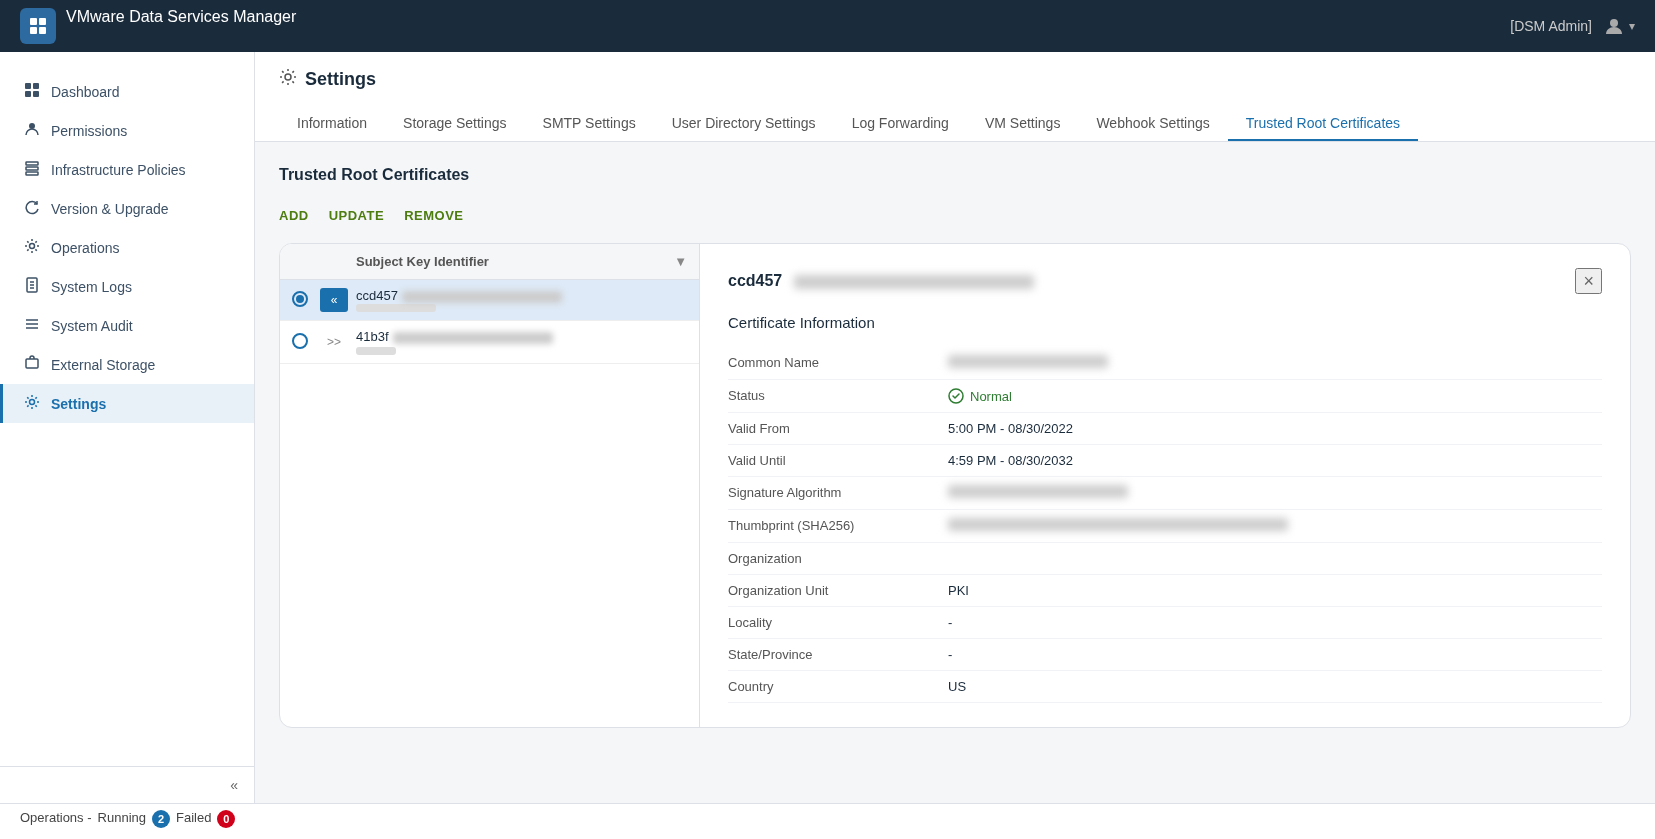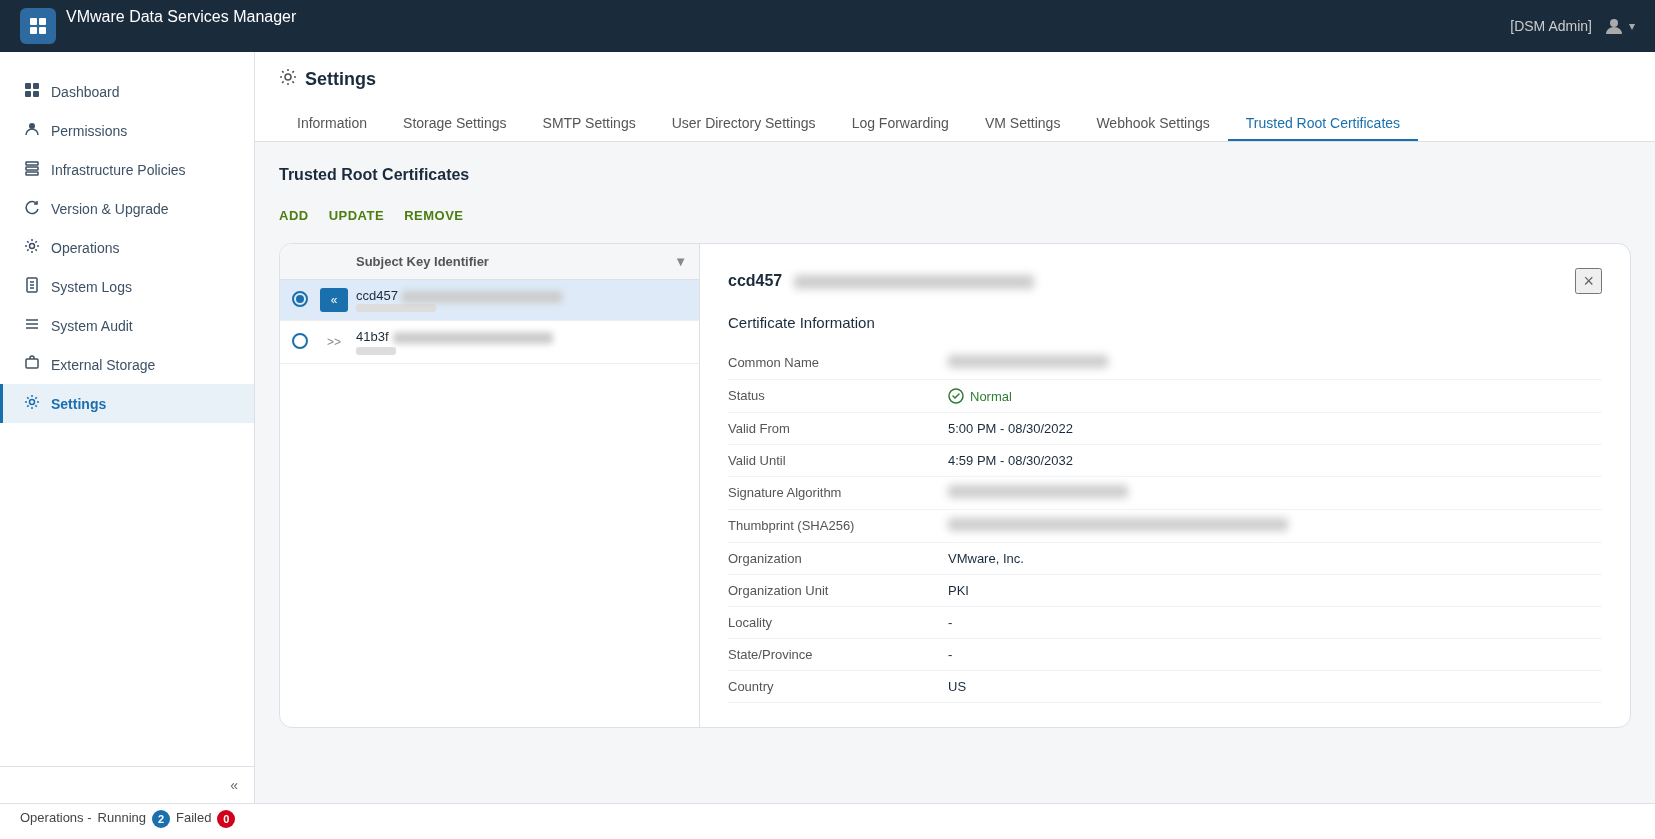--- a/index.html
+++ b/index.html
@@ -591,21 +591,20 @@
 
             <div class="cert-info-row">
               <div class="cert-info-label">Thumbprint (SHA256)</div>
               <div class="cert-info-value">
                 <span style="display:inline-block;height:13px;width:340px;background:#ccc;border-radius:3px;filter:blur(4px);"></span>
               </div>
             </div>
 
             <div class="cert-info-row">
               <div class="cert-info-label">Organization</div>
-              <div class="cert-info-value">VMware, Inc.</div>
             </div>
 
             <div class="cert-info-row">
               <div class="cert-info-label">Organization Unit</div>
               <div class="cert-info-value">PKI</div>
             </div>
 
             <div class="cert-info-row">
               <div class="cert-info-label">Locality</div>
               <div class="cert-info-value">-</div>

